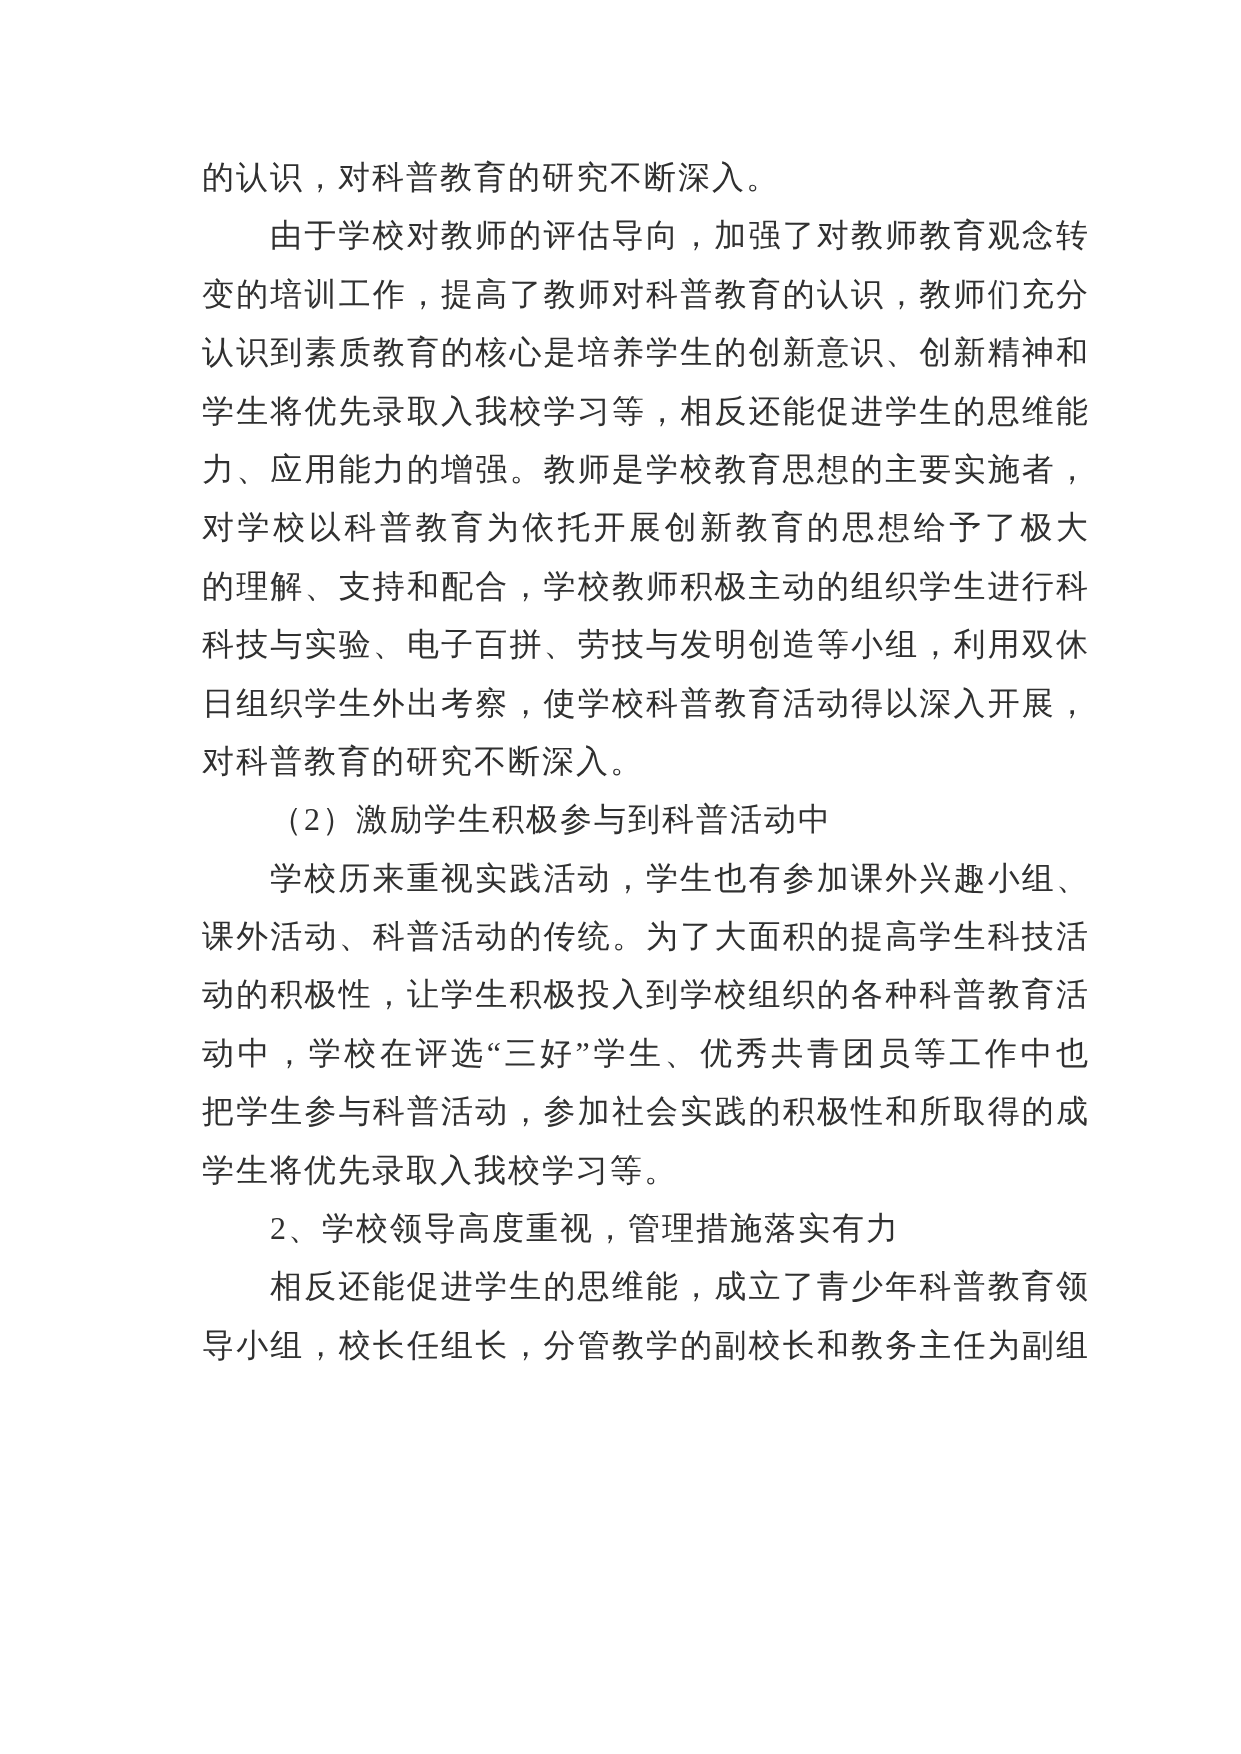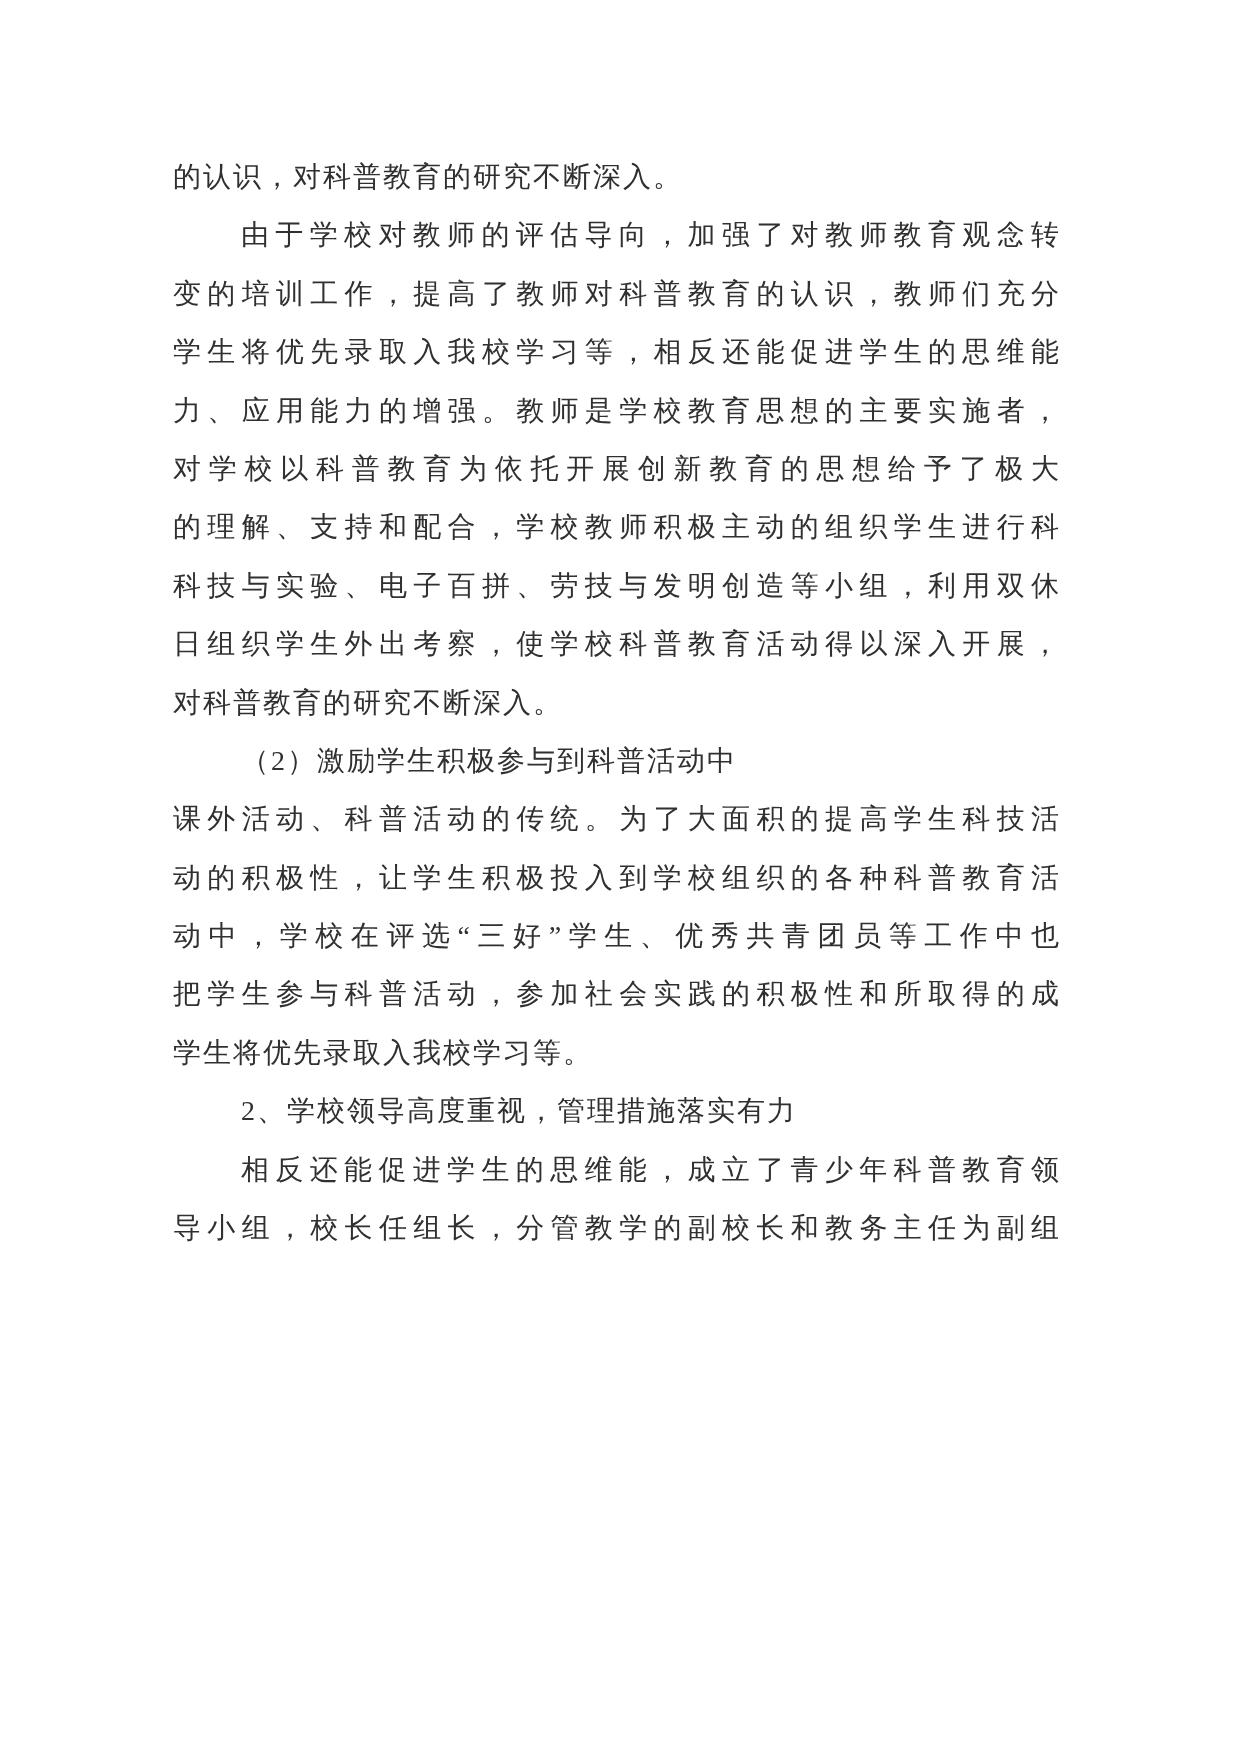--- a/index.html
+++ b/index.html
@@ -11,25 +11,25 @@
   .page {
     position: relative;
     width: 1241px;
     height: 1754px;
     margin: 0 auto;
     background: #ffffff;
     overflow: hidden;
   }
   .text-block {
     position: absolute;
-    left: 173px;
+    left: 202px;
     top: 148px;
     width: 888px;
     font-family: "Liberation Serif", "DejaVu Serif", serif;
-    font-size: 28px;
+    font-size: 32px;
     font-weight: 400;
     color: #303030;
     letter-spacing: 2px;
   }
   .line {
     height: 58.4px;
     line-height: 58.4px;
     white-space: nowrap;
     overflow: visible;
     text-align: left;
@@ -48,28 +48,30 @@
   }
 </style>
 </head>
 <body style="background: rgb(255, 255, 255);">
 
 <div class="page">
   <div class="text-block" style="color: rgb(48, 48, 48);">
       <div class="line">的认识，对科普教育的研究不断深入。</div>
       <div class="line indent fill">由于学校对教师的评估导向，加强了对教师教育观念转</div>
       <div class="line fill">变的培训工作，提高了教师对科普教育的认识，教师们充分</div>
+      <div class="line fill">认识到素质教育的核心是培养学生的创新意识、创新精神和</div>
       <div class="line fill">学生将优先录取入我校学习等，相反还能促进学生的思维能</div>
       <div class="line fill">力、应用能力的增强。教师是学校教育思想的主要实施者，</div>
       <div class="line fill">对学校以科普教育为依托开展创新教育的思想给予了极大</div>
       <div class="line fill">的理解、支持和配合，学校教师积极主动的组织学生进行科</div>
       <div class="line fill">科技与实验、电子百拼、劳技与发明创造等小组，利用双休</div>
       <div class="line fill">日组织学生外出考察，使学校科普教育活动得以深入开展，</div>
       <div class="line">对科普教育的研究不断深入。</div>
       <div class="line indent">（2）激励学生积极参与到科普活动中</div>
+      <div class="line indent fill">学校历来重视实践活动，学生也有参加课外兴趣小组、</div>
       <div class="line fill">课外活动、科普活动的传统。为了大面积的提高学生科技活</div>
       <div class="line fill">动的积极性，让学生积极投入到学校组织的各种科普教育活</div>
       <div class="line fill">动中，学校在评选“三好”学生、优秀共青团员等工作中也</div>
       <div class="line fill">把学生参与科普活动，参加社会实践的积极性和所取得的成</div>
       <div class="line">学生将优先录取入我校学习等。</div>
       <div class="line indent">2、学校领导高度重视，管理措施落实有力</div>
       <div class="line indent fill">相反还能促进学生的思维能，成立了青少年科普教育领</div>
       <div class="line fill">导小组，校长任组长，分管教学的副校长和教务主任为副组</div>
     </div>
 </div>

